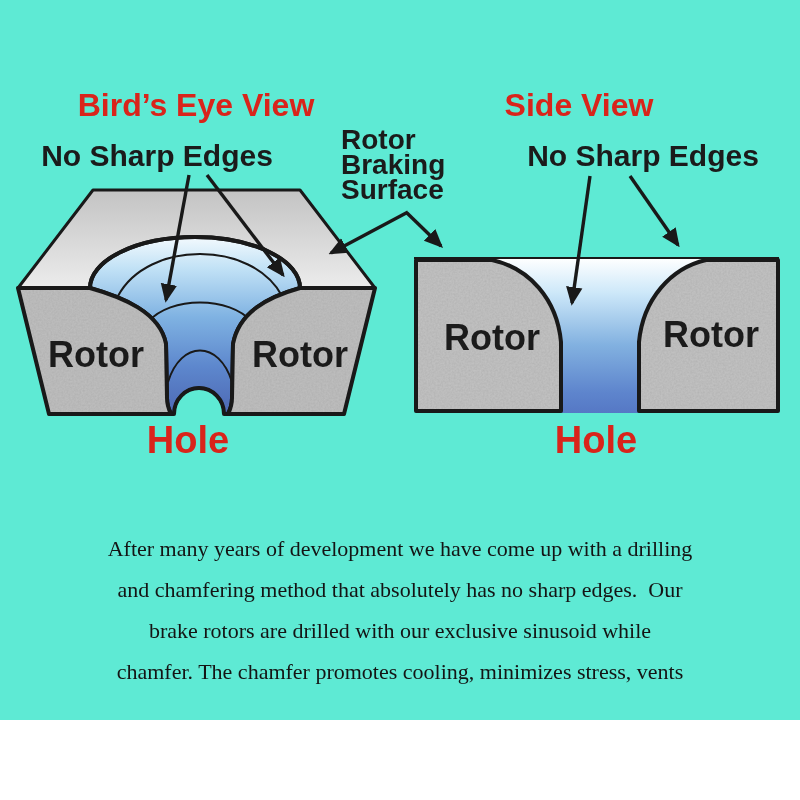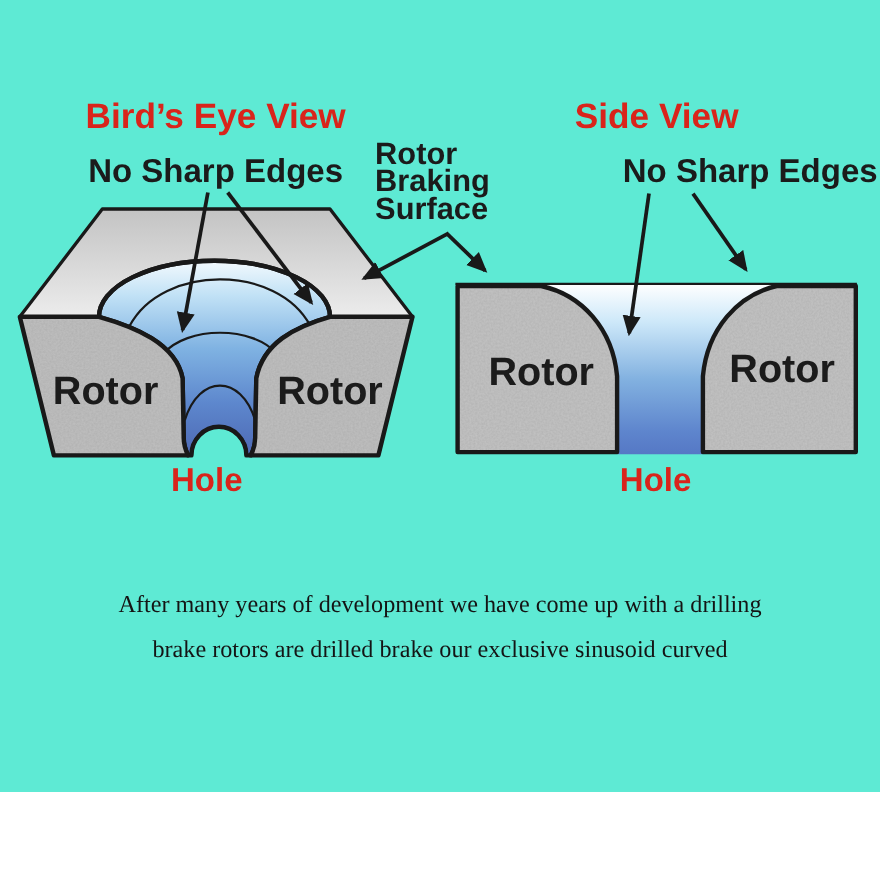--- a/index.html
+++ b/index.html
@@ -16,23 +16,23 @@
     position:absolute;
     font-weight:800;
     color:#1b1b1b;
     white-space:nowrap;
     transform:translateX(-50%);
     letter-spacing:0;
     line-height:1.05;
   }
   .lbl.red{color:#d9241b;}
   .lbl.title{font-size:32px;}
-  .lbl.nse{font-size:30px;margin-left:39px;}
+  .lbl.nse{font-size:30px;}
   .lbl.rotor{font-size:36px;}
-  .lbl.hole{font-size:30px;}
+  .lbl.hole{font-size:38px;}
   .lbl.callout{
     transform:none;
     font-size:28px;
     line-height:25px;
     white-space:pre-line;
   }
   .paragraph{
     position:absolute;
     left:0;top:528px;width:800px;
     font-family:"Liberation Serif",serif;
@@ -129,36 +129,38 @@
         <line x1="189" y1="175" x2="166" y2="300" marker-end="url(#ah)"></line>
         <line x1="207" y1="175" x2="283" y2="275" marker-end="url(#ah)"></line>
         <line x1="408" y1="212" x2="331" y2="253" marker-end="url(#ah)"></line>
         <line x1="407" y1="213" x2="441" y2="246" marker-end="url(#ah)"></line>
         <line x1="590" y1="176" x2="572" y2="303" marker-end="url(#ah)"></line>
         <line x1="630" y1="176" x2="678" y2="245" marker-end="url(#ah)"></line>
       </g>
     </svg>
 
     <div class="lbl red title" style="left:196px;top:89px;">Bird’s Eye View</div>
-    <div class="lbl red title" style="left:597px;top:89px;">Side View</div>
+    <div class="lbl red title" style="left:579px;top:89px;">Side View</div>
 
     <div class="lbl nse" style="left:157px;top:140px;">No Sharp Edges</div>
     <div class="lbl nse" style="left:643px;top:140px;">No Sharp Edges</div>
 
     <div class="lbl callout" style="left:341px;top:127px;">Rotor
 Braking
 Surface</div>
 
     <div class="lbl rotor" style="left:96px;top:336px;">Rotor</div>
     <div class="lbl rotor" style="left:300px;top:336px;">Rotor</div>
     <div class="lbl rotor" style="left:492px;top:319px;">Rotor</div>
     <div class="lbl rotor" style="left:711px;top:316px;">Rotor</div>
 
     <div class="lbl red hole" style="left:188px;top:421px;">Hole</div>
     <div class="lbl red hole" style="left:596px;top:421px;">Hole</div>
   </div>
 
   <div class="paragraph">
     <div class="pline">After many years of development we have come up with a drilling</div>
-    <div class="pline">brake rotors are drilled brake our exclusive sinusoid curved</div>
+    <div class="pline">and chamfering method that absolutely has no sharp edges.  Our</div>
+    <div class="pline">brake rotors are drilled with our exclusive sinusoid while</div>
+    <div class="pline">chamfer. The chamfer promotes cooling, minimizes stress, vents</div>
   </div>
 
 </div>
 
 </body></html>

